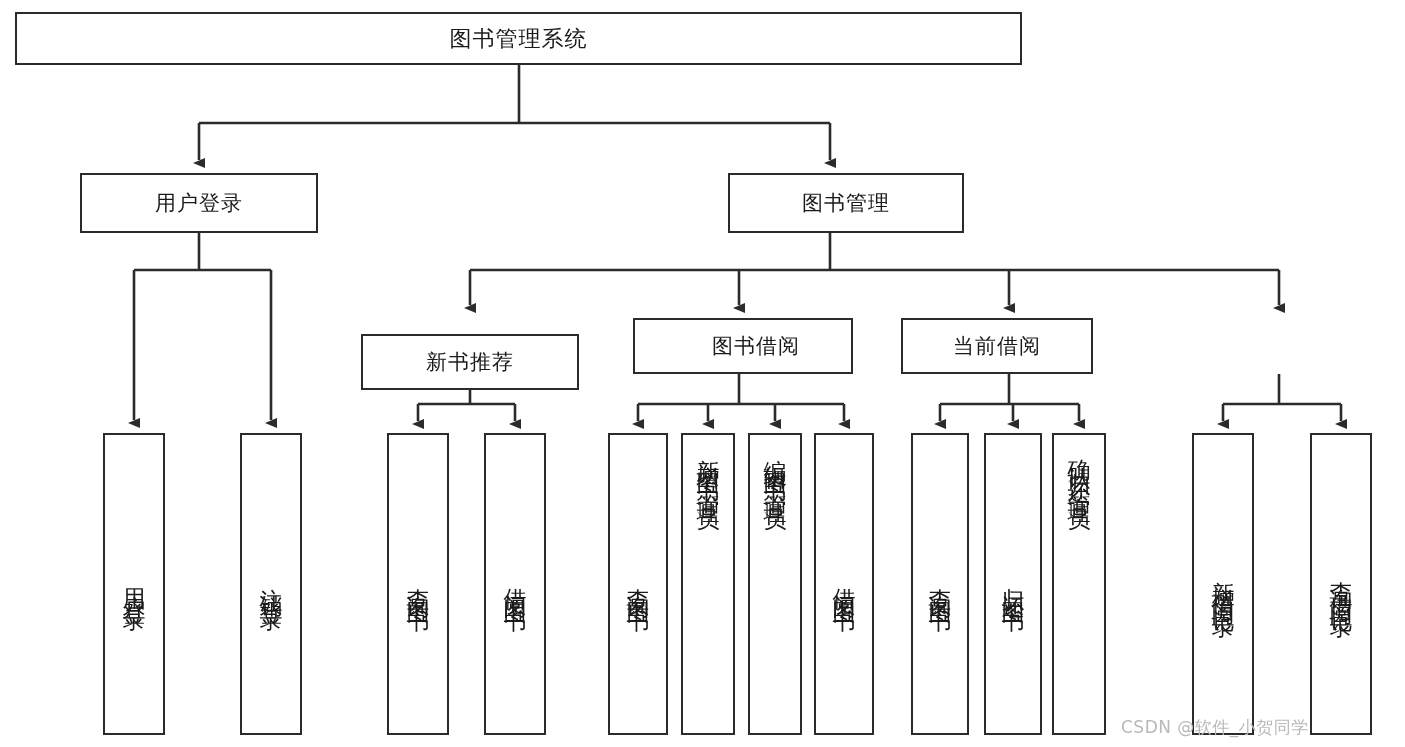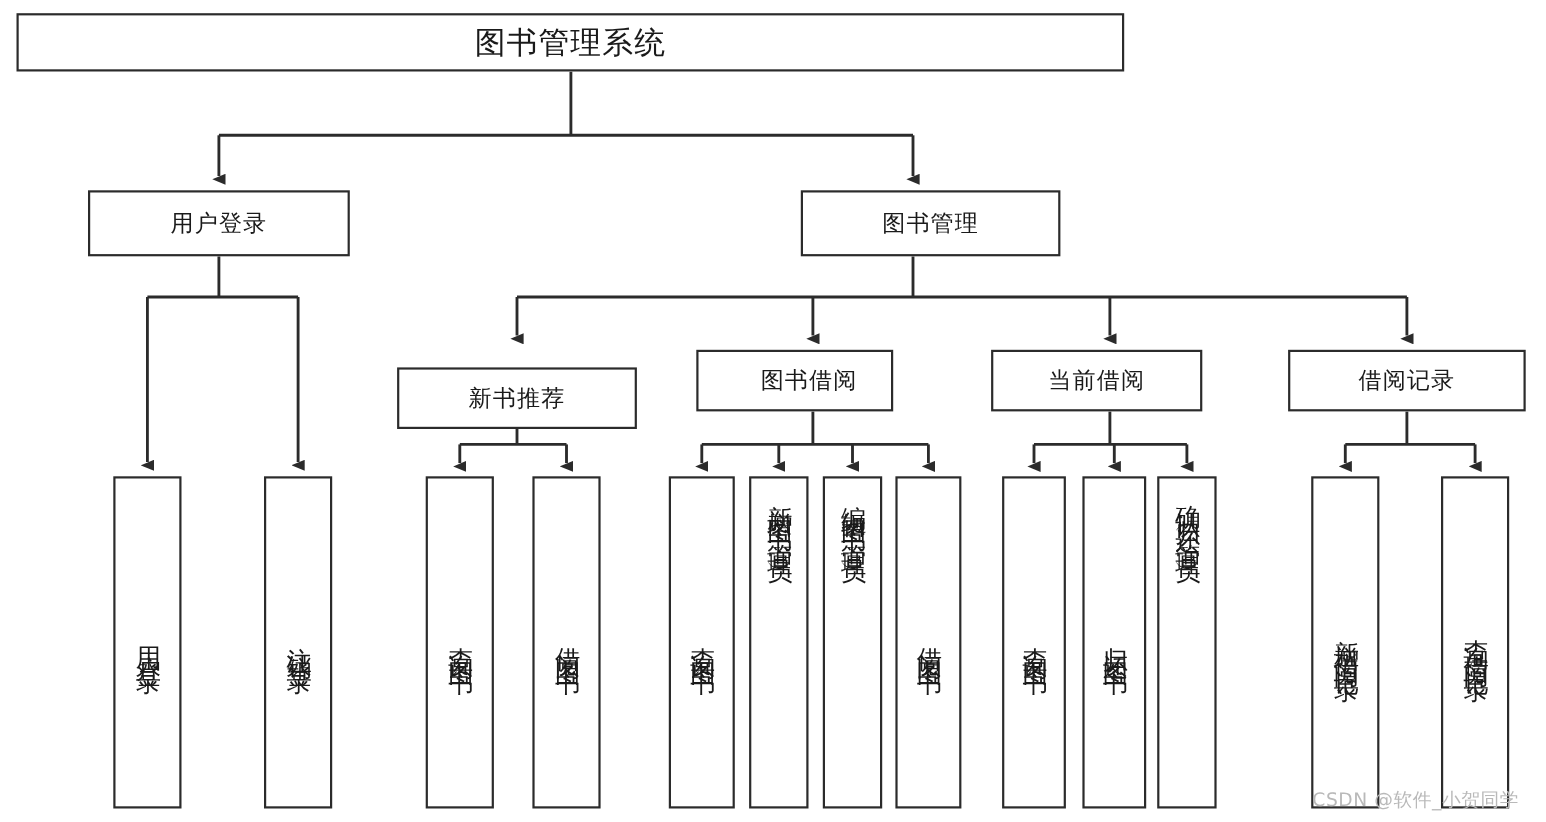--- a/index.html
+++ b/index.html
@@ -40,21 +40,21 @@
     text-align: center;
     line-height: 1.05;
   }
   
   .node.h .lbl {
     font-size: 21px;
     letter-spacing: 1px;
     white-space: nowrap;
   }
   .node.root .lbl {
-    font-size: 28px;
+    font-size: 22px;
     letter-spacing: 1px;
   }
   
   .node.v {
     align-items: flex-start;
     justify-content: center;
     padding-top: 6px;
   }
   .node.v.centered {
     align-items: center;
@@ -139,29 +139,26 @@
   <div class="node h" style="left:80px; top:173px; width:238px; height:60px;">
     <span class="lbl">用户登录</span>
   </div>
   <div class="node h" style="left:712px; top:173px; width:236px; height:60px;margin-left:16px;">
     <span class="lbl">图书管理</span>
   </div>
 
   <div class="node h" style="left:361px; top:334px; width:218px; height:56px;">
     <span class="lbl">新书推荐</span>
   </div>
-  <div class="node h" style="left:633px; top:318px; width:179px; height:56px;padding-left:26px;">
+  <div class="node h" style="left:633px; top:318px; width:220px; height:56px;padding-left:26px;">
     <span class="lbl">图书借阅</span>
   </div>
   <div class="node h" style="left:901px; top:318px; width:192px; height:56px;">
     <span class="lbl">当前借阅</span>
   </div>
-  <div class="node h" style="left:1171px; top:318px; width:216px; height:56px;">
-    <span class="lbl">借阅记录</span>
-  </div>
 
   <div class="node v centered" style="left:103px; top:433px; width:62px; height:302px;">
     <span class="lbl">用户登录</span>
   </div>
   <div class="node v centered" style="left:240px; top:433px; width:62px; height:302px;">
     <span class="lbl">注销登录</span>
   </div>
   <div class="node v centered" style="left:387px; top:433px; width:62px; height:302px;">
     <span class="lbl">查询图书</span>
   </div>
@@ -189,15 +186,15 @@
   <div class="node v" style="left:1052px; top:433px; width:54px; height:302px;">
     <span class="lbl">确认归还（管理员）</span>
   </div>
   <div class="node v centered" style="left:1192px; top:433px; width:62px; height:302px;">
     <span class="lbl">新增借阅记录</span>
   </div>
   <div class="node v centered" style="left:1310px; top:433px; width:62px; height:302px;">
     <span class="lbl">查询借阅记录</span>
   </div>
 
-  <div class="watermark" style="left:1193px; top:716px;">CSDN @软件_小贺同学</div>
+  <div class="watermark" style="left:1121px; top:716px;">CSDN @软件_小贺同学</div>
 
 </div>
 
 </body></html>

